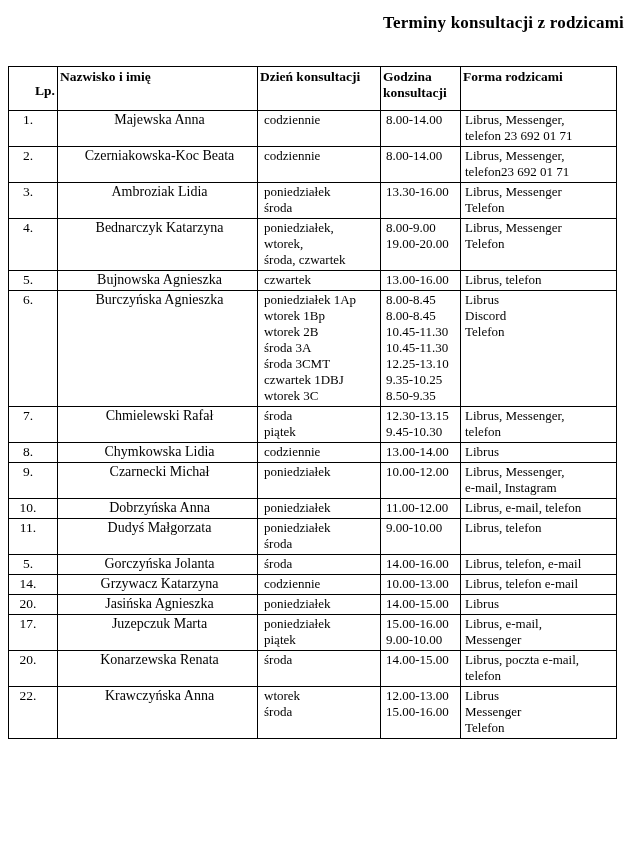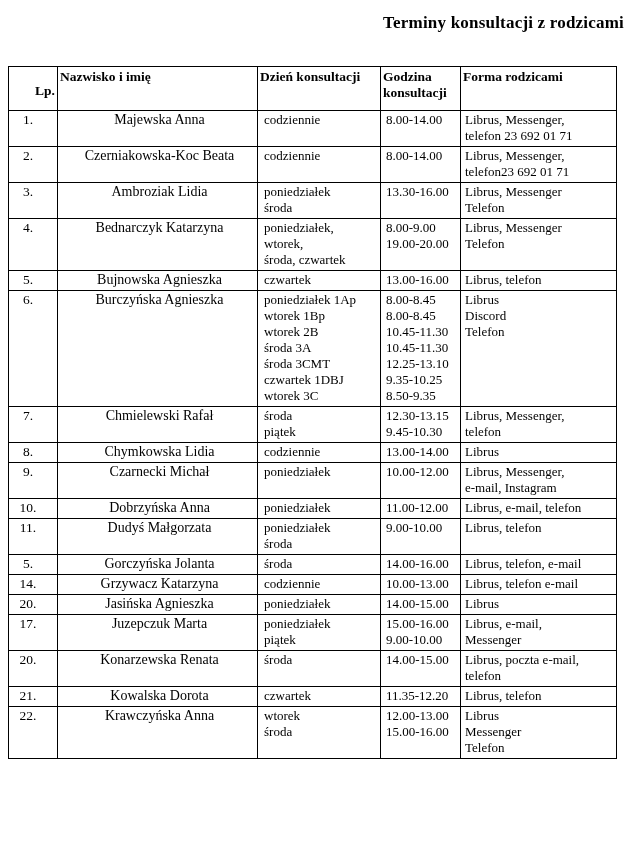--- a/index.html
+++ b/index.html
@@ -241,27 +241,20 @@
         </tr>
         <tr>
           <td class="col-lp">20.</td>
           <td class="col-name">Konarzewska Renata</td>
           <td class="col-day">środa</td>
           <td class="col-hour">14.00-15.00</td>
           <td class="col-contact">Librus, poczta e-mail,
 telefon</td>
         </tr>
         <tr>
-          <td class="col-lp">21.</td>
-          <td class="col-name">Kowalska Dorota</td>
-          <td class="col-day">czwartek</td>
-          <td class="col-hour">11.35-12.20</td>
-          <td class="col-contact">Librus, telefon</td>
-        </tr>
-        <tr>
           <td class="col-lp">22.</td>
           <td class="col-name">Krawczyńska Anna</td>
           <td class="col-day">wtorek
 środa</td>
           <td class="col-hour">12.00-13.00
 15.00-16.00</td>
           <td class="col-contact">Librus
 Messenger
 Telefon</td>
         </tr>

